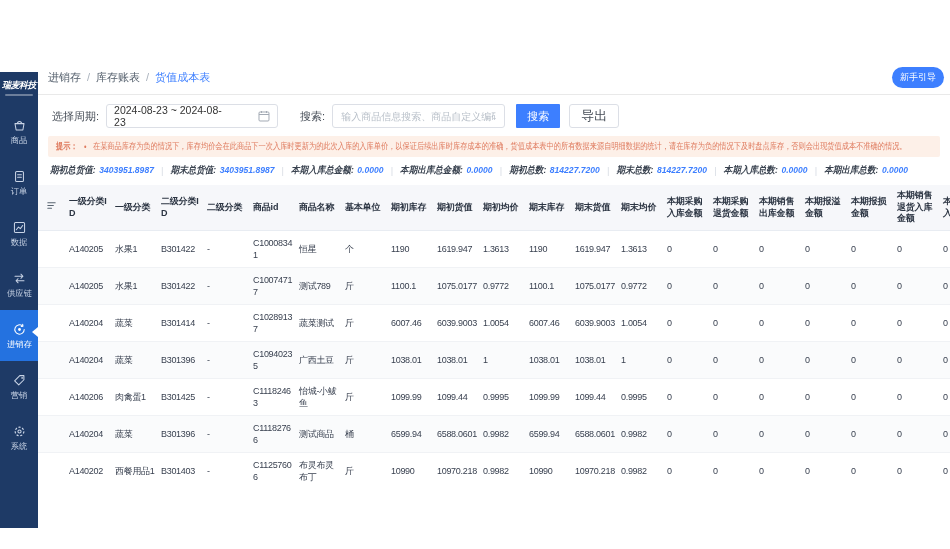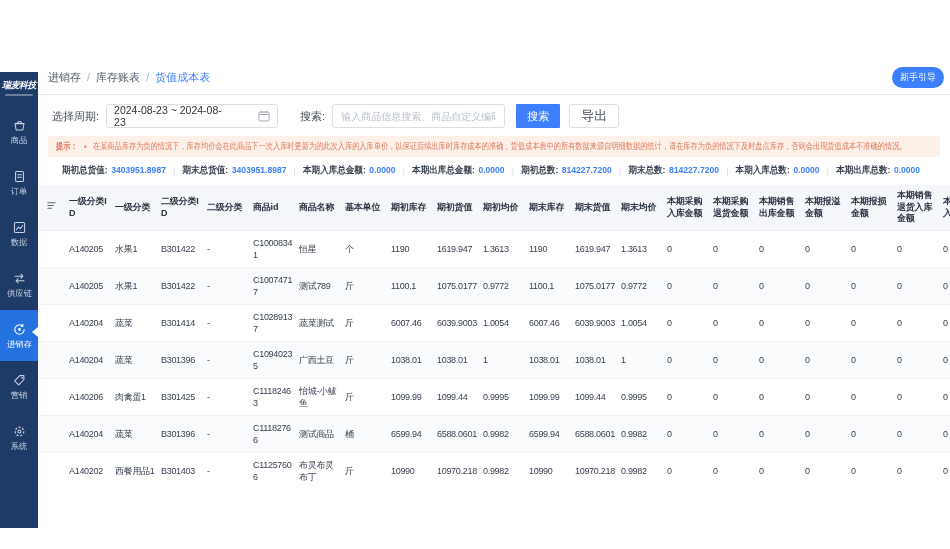--- a/index.html
+++ b/index.html
@@ -52,21 +52,21 @@
   .btn-plain { height:24px; padding:0 11px; background:#fff; color:#454c56; border:1px solid #dcdfe6;
                 border-radius:3px; font-size:13px; font-family:inherit; cursor:pointer; }
 
   .notice { margin:8px 10px 0; background:var(--notice-bg); border-radius:2px; padding:4px 8px;
             font-size:9px; color:var(--notice-text); white-space:nowrap; overflow:hidden;
             display:flex; align-items:center; }
   .notice-inner { display:flex; align-items:center; transform:scaleX(.8); transform-origin:left center; }
   .notice-prefix { font-weight:700; margin-right:8px; }
   .notice-bullet { margin-right:8px; }
 
-  .stats { margin:7px 24px 0; white-space:nowrap; overflow:hidden; }
+  .stats { margin:7px 12px 0; white-space:nowrap; overflow:hidden;font-style:italic; }
   .stats-inner { display:flex; align-items:center; font-size:9.5px; transform:scaleX(.9); transform-origin:left center; }
   .stat-label { color:#3a4350; font-weight:700; margin-right:4px; }
   .stat-value { color:var(--accent); font-weight:700; }
   .stat-sep { color:#d4d9e1; margin:0 8px; }
 
   
   .table-wrap { margin-top:8px; width:926px; }
   .thead { display:flex; background:#f6f7fa; border-bottom:1px solid #e8ecf2; min-height:34px; }
   .th { flex:0 0 46px; width:46px; padding:5px 2px 5px 5px; font-size:9px; font-weight:700; color:#2b3442;
         line-height:1.3; display:flex; align-items:center; word-break:break-all; letter-spacing:-.2px; }

